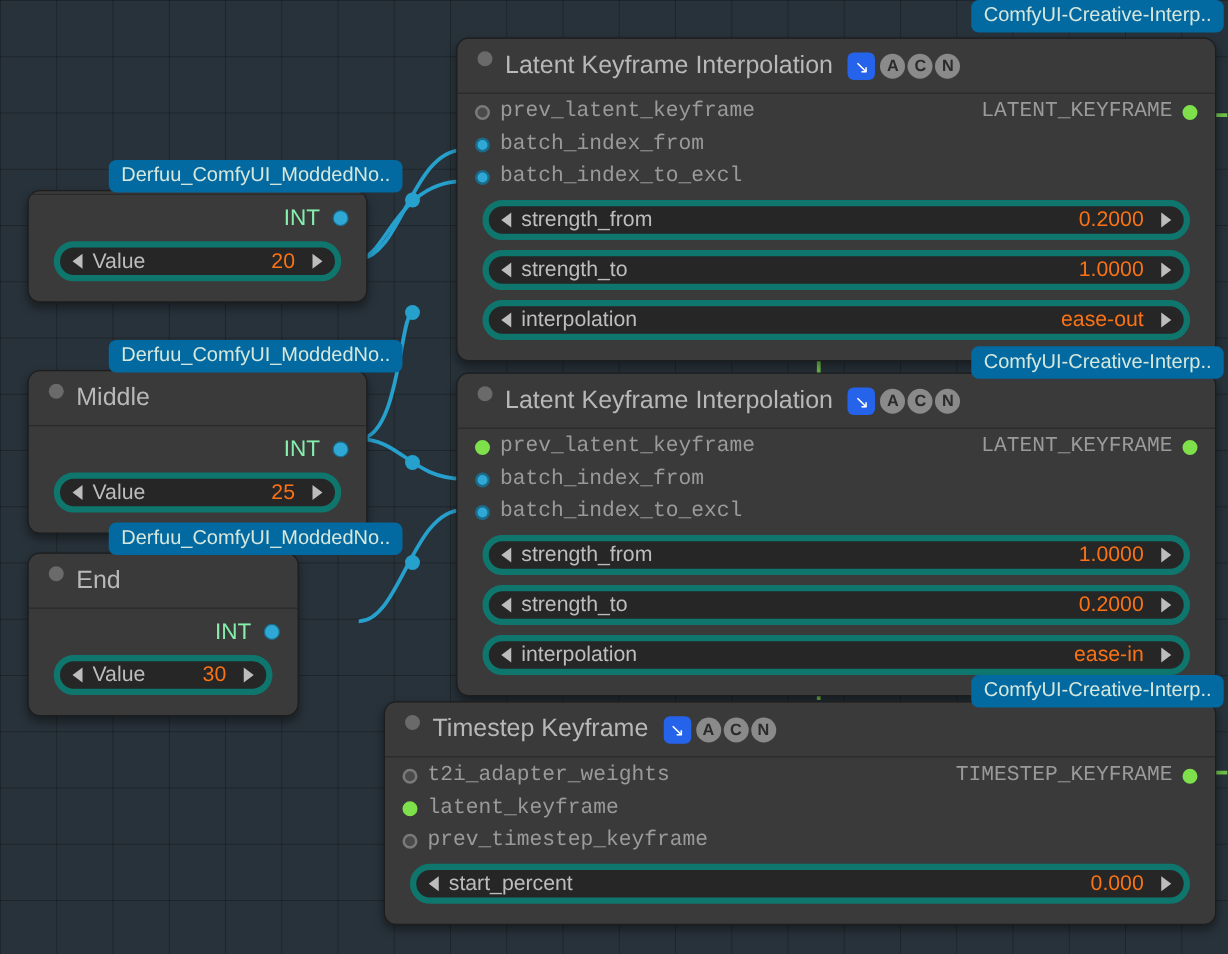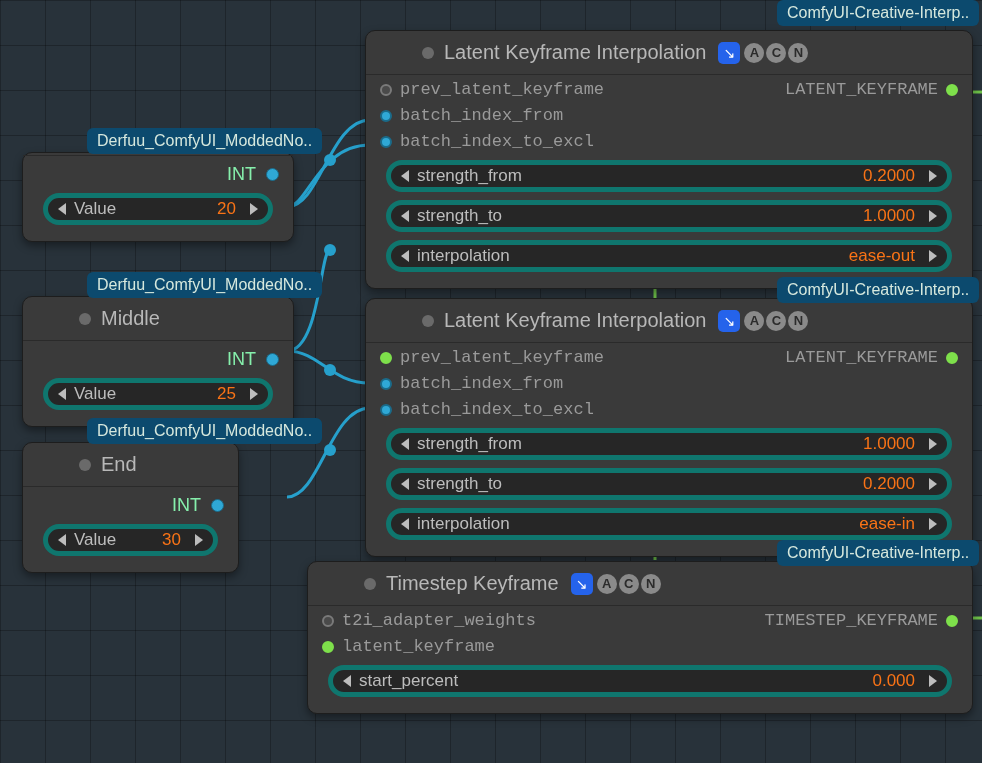--- a/index.html
+++ b/index.html
@@ -19,27 +19,25 @@
   .node {
     position: absolute;
     background: #3a3a3a;
     border: 1px solid #1d1d1d;
     border-radius: 10px;
     box-shadow: 0 4px 8px rgba(0,0,0,0.4);
     z-index: 2;
   }
   .node-title {
     display: flex;
-    align-items: center;
     gap: 10px;
     padding: 10px 16px 8px 16px;
     font-size: 20px;
     color: #b8b8b8;
     font-weight: 400;
-    margin-left: 40px;
   }
   .node-title .dot {
     width: 12px; height: 12px; border-radius: 50%;
     background: #6a6a6a;
     flex: 0 0 auto;
   }
   .title-extras { margin-left: 2px; display: inline-flex; align-items: center; gap: 4px; }
   .title-icon {
     width: 22px; height: 22px; border-radius: 5px;
     background: #2563eb;
@@ -103,21 +101,21 @@
     border-top: 6px solid transparent;
     border-bottom: 6px solid transparent;
     flex: 0 0 auto;
   }
   .widget .arrow.left { border-right: 8px solid #bdbdbd; margin-right: 8px; }
   .widget .arrow.right { border-left: 8px solid #bdbdbd; margin-left: 8px; }
   .widget .wlabel { flex: 0 0 auto; }
   .widget .wvalue { flex: 1 1 auto; text-align: right; padding-right: 6px; color: #f97316; padding-left: 24px; }
   .tag {
     position: absolute;
-    background: #0c4a6e;
+    background: #0369a1;
     color: #d6e8dd;
     font-size: 16px;
     padding: 4px 10px;
     border-radius: 6px;
     z-index: 3;
     white-space: nowrap;
   }
   .conn-line { stroke: #26a0cc; stroke-width: 3; fill: none; }
   .conn-green { stroke: #6fc24a; stroke-width: 3; fill: none; }
   .junction { fill: #26a0cc; }
@@ -345,20 +343,24 @@
   <div class="slots-row">
     <div class="inputs">
       <div class="slot">
           <span class="port"></span>
           <span class="label">t2i_adapter_weights</span>
         </div>
       <div class="slot filled">
           <span class="port"></span>
           <span class="label">latent_keyframe</span>
         </div>
+      <div class="slot">
+          <span class="port"></span>
+          <span class="label">prev_timestep_keyframe</span>
+        </div>
     </div>
     <div class="outputs">
       <div class="slot filled">
           <span class="port"></span>
           <span class="label">TIMESTEP_KEYFRAME</span>
         </div>
     </div>
   </div>
   <div class="widgets">
     <div class="widget">

